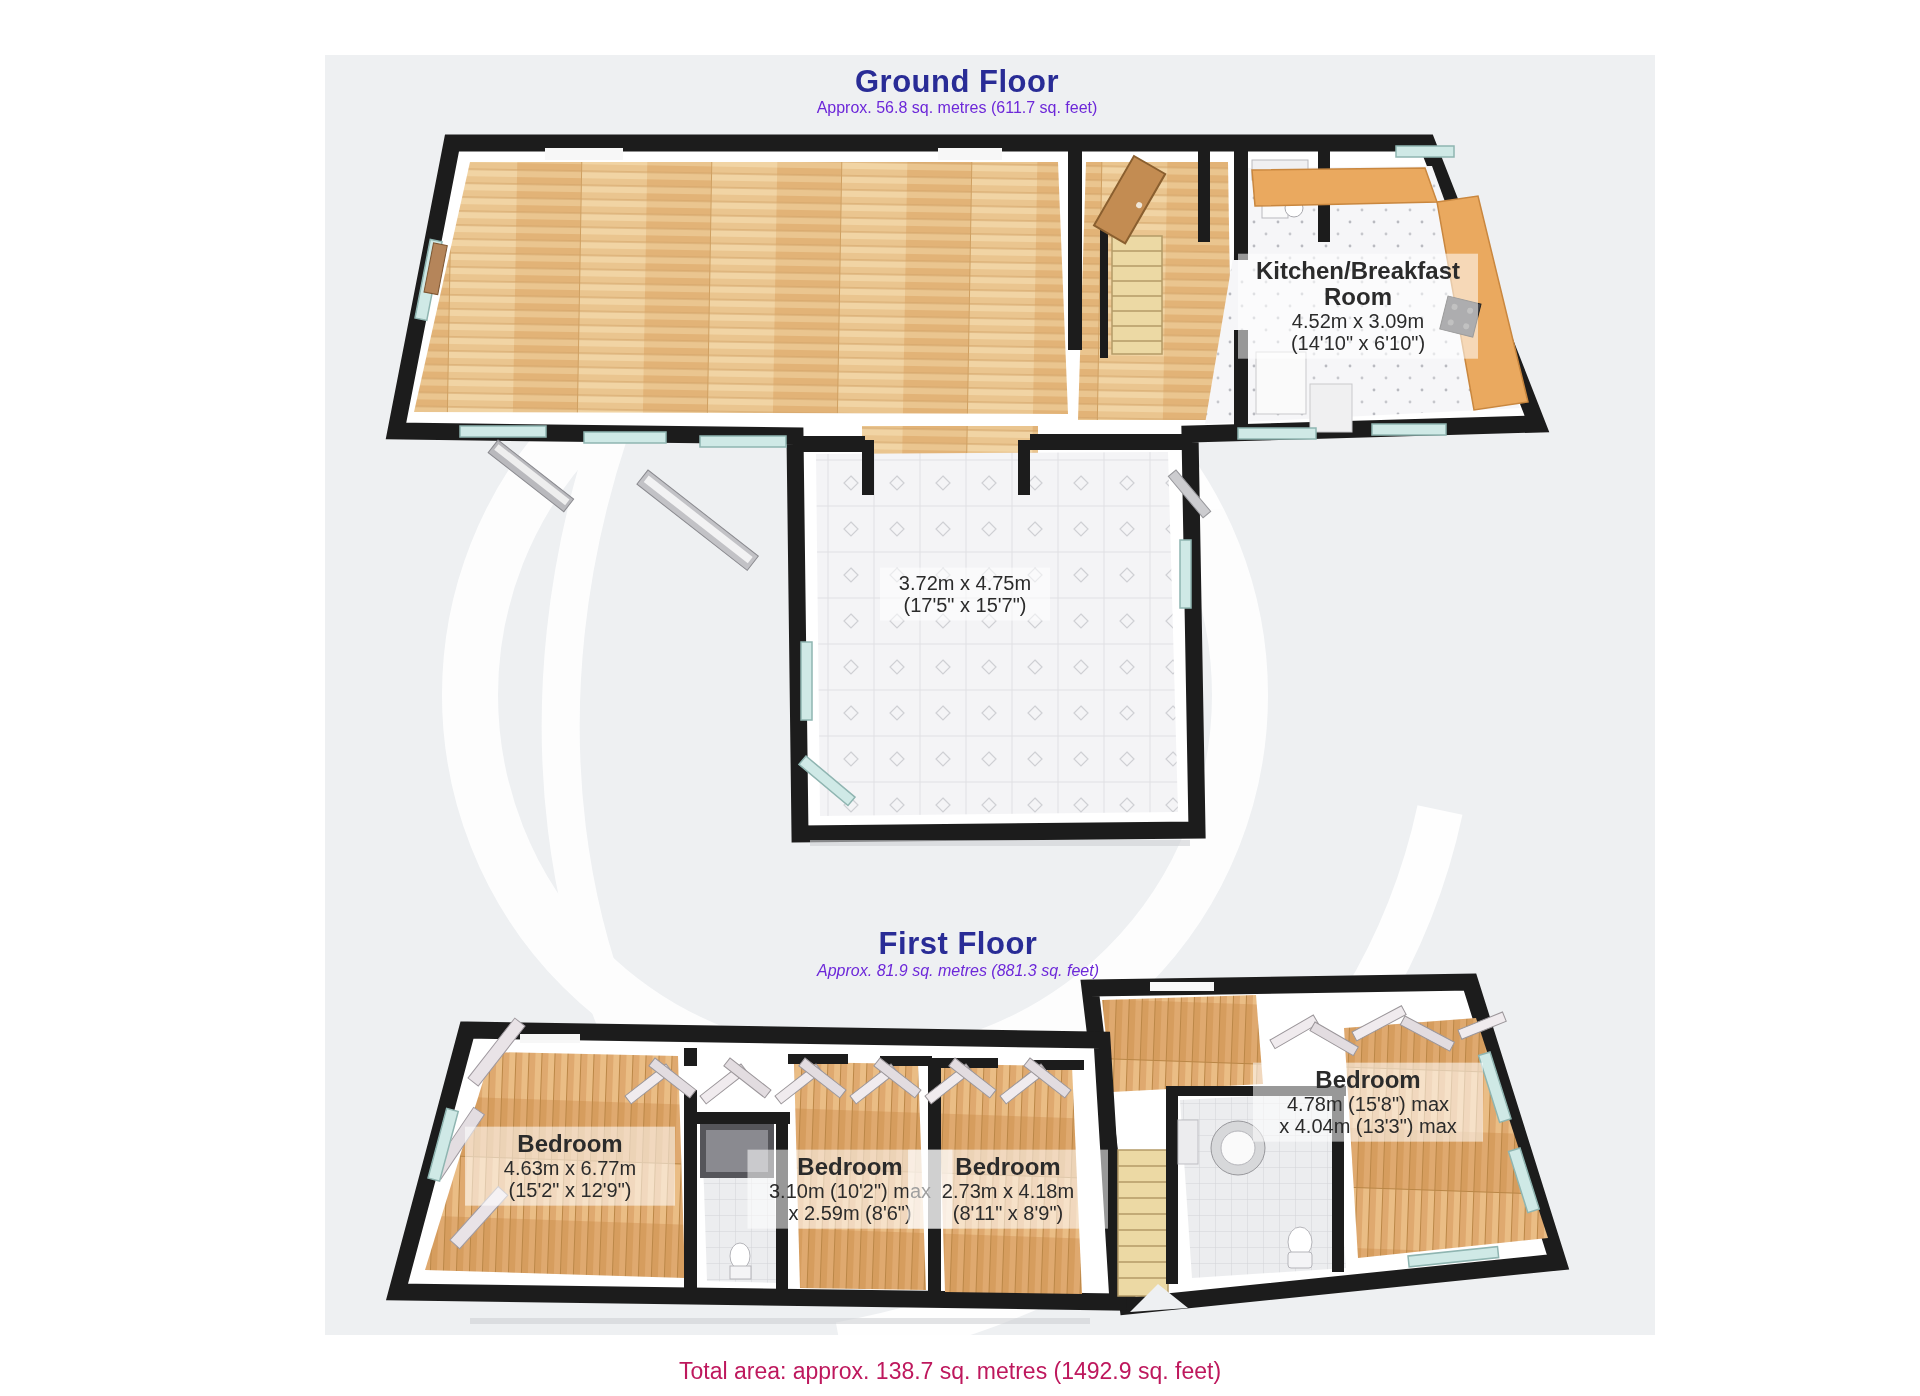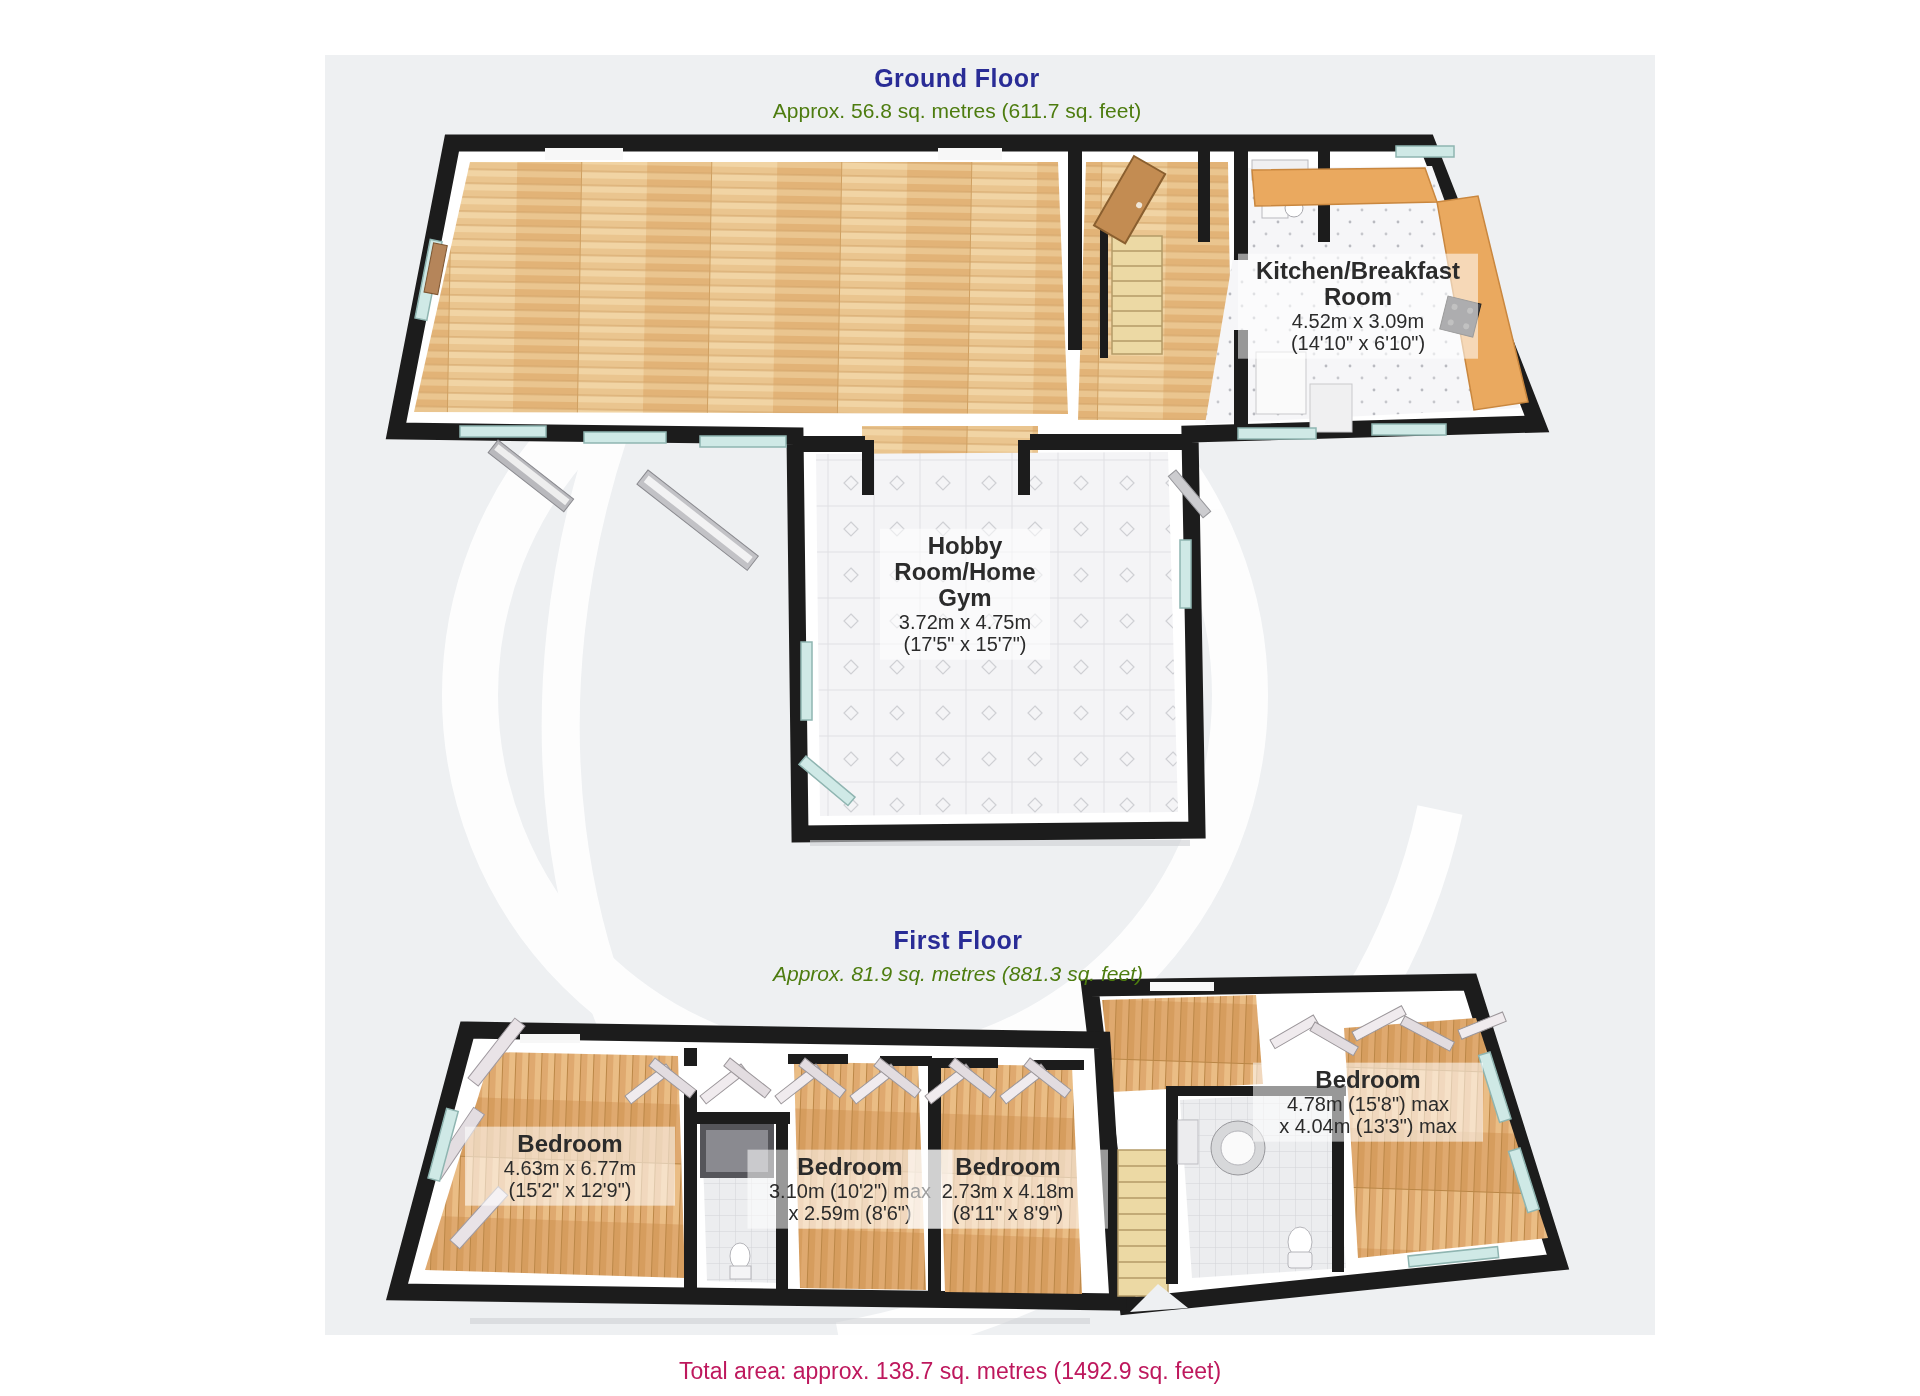--- a/index.html
+++ b/index.html
@@ -4,25 +4,25 @@
 <style>
   html,body{margin:0;padding:0;}
   body{
     width:1920px;height:1396px;position:relative;background:#ffffff;
     font-family:"Liberation Sans", sans-serif;overflow:hidden;
   }
   .canvas{position:absolute;left:0;top:0;width:1920px;height:1396px;}
   .plan-svg{position:absolute;left:0;top:0;}
   .floor-title{
     position:absolute;transform:translateX(-50%);font-weight:bold;
-    font-size:25px;letter-spacing:0.5px;white-space:nowrap;color:#292c96;
+    font-size:31px;letter-spacing:0.5px;white-space:nowrap;color:#292c96;
   }
   .floor-area{
-    position:absolute;transform:translateX(-50%);font-size:21px;
-    white-space:nowrap;color:#4d7c0f;
+    position:absolute;transform:translateX(-50%);font-size:16px;
+    white-space:nowrap;color:#6d28d9;
   }
   .room-label{
     position:absolute;transform:translate(-50%,-50%);text-align:center;
     background:rgba(255,255,255,0.55);padding:4px 10px;color:#2b2b2b;
   }
   .room-name{font-weight:bold;font-size:24px;line-height:1.08;}
   .room-dims{font-size:20px;line-height:1.12;}
   .total-area{
     position:absolute;transform:translateX(-50%);font-size:23px;color:#be185d;
     white-space:nowrap;
@@ -309,21 +309,20 @@
 <div class="floor-area" style="left:957px;top:99px;">Approx. 56.8 sq. metres (611.7 sq. feet)</div>
 
 
 <div class="room-label" style="left:1358px;top:306px;width:220px;">
   <div class="room-name">Kitchen/Breakfast Room</div>
   <div class="room-dims">4.52m x 3.09m</div>
   <div class="room-dims">(14'10" x 6'10")</div>
 </div>
 
 <div class="room-label" style="left:965px;top:594px;width:150px;">
-  <div class="room-name">Hobby Room/Home Gym</div>
   <div class="room-dims">3.72m x 4.75m</div>
   <div class="room-dims">(17'5" x 15'7")</div>
 </div>
 
 <div class="floor-title" style="left:958px;top:926px;">First Floor</div>
 <div class="floor-area" style="left:958px;top:962px;font-style:italic;">Approx. 81.9 sq. metres (881.3 sq. feet)</div>
 
 <div class="room-label" style="left:570px;top:1166px;width:190px;">
   <div class="room-name">Bedroom</div>
   <div class="room-dims">4.63m x 6.77m</div>

